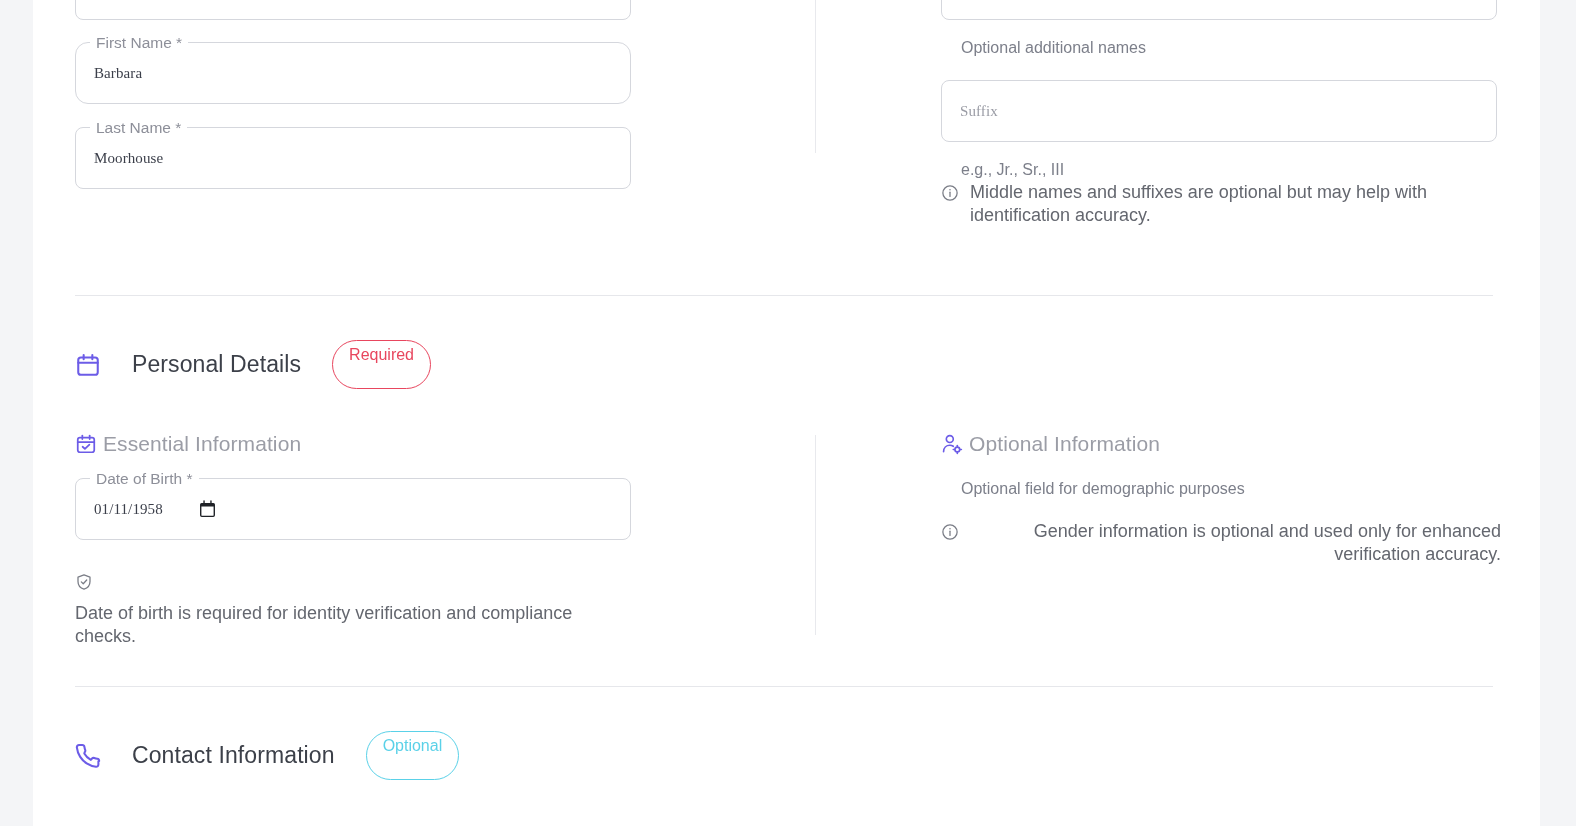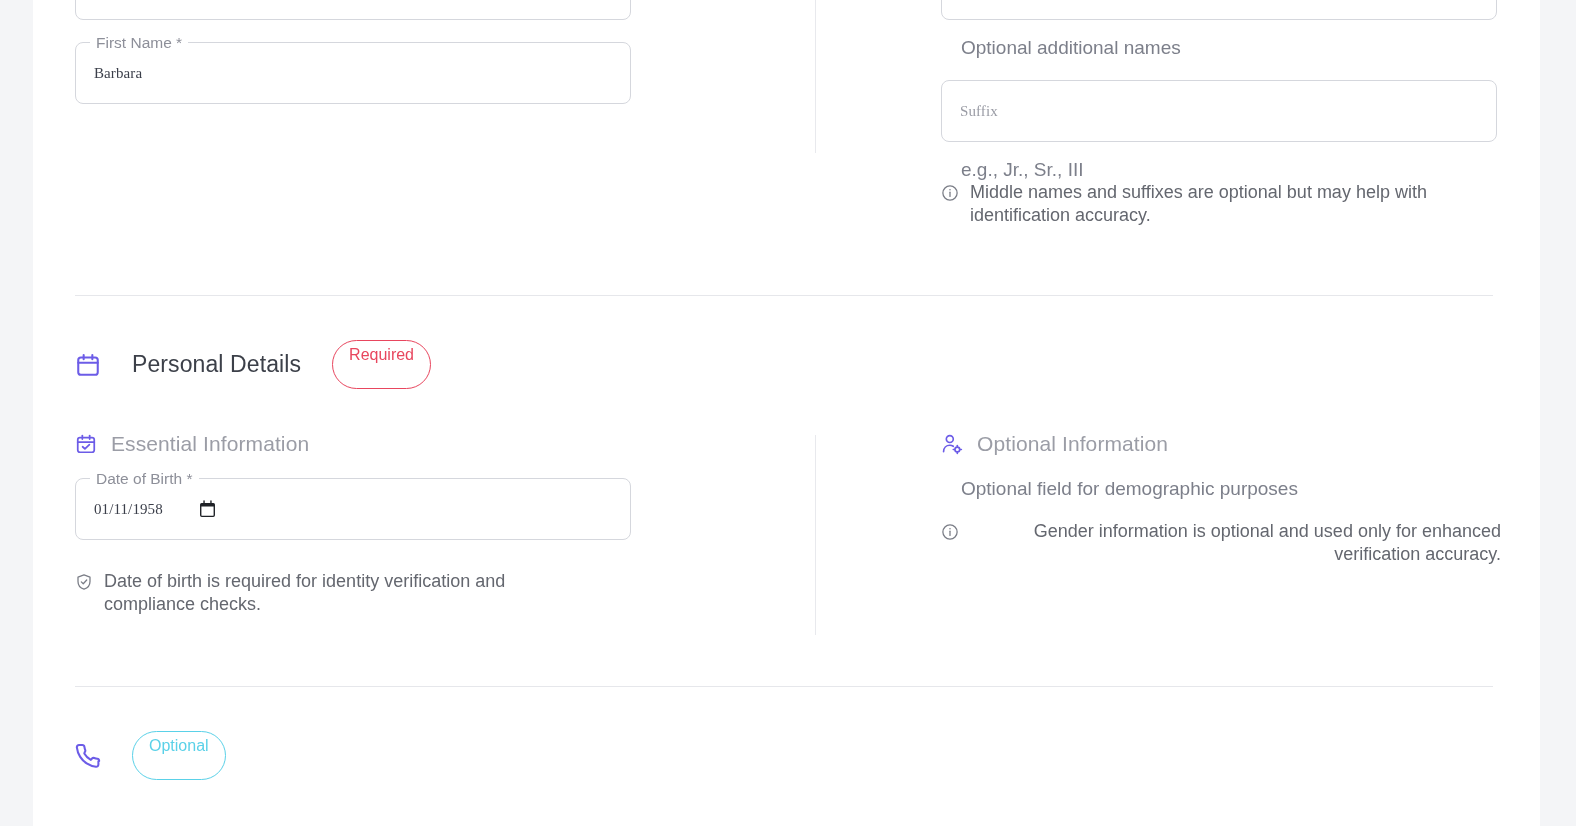--- a/index.html
+++ b/index.html
@@ -100,21 +100,21 @@
     align-items: center;
     gap: 36px;
   }
   .cal-picker {
     width: 17px; height: 18px;
     display: block;
   }
 
   
   .helper {
-    font-size: 19px;
+    font-size: 16px;
     color: #7c7f8a;
     margin-top: 17px;
     padding-left: 20px;
     line-height: 22px;
   }
 
   
   .note {
     display: flex;
     gap: 11px;
@@ -151,21 +151,21 @@
     line-height: 18px;
     white-space: nowrap;
   }
   .badge-required { color: #e8465e; }
   .badge-optional { color: #5ad1e8; }
 
   
   .sub-head {
     display: flex;
     align-items: center;
-    gap: 14px;
+    gap: 6px;
     margin-bottom: 22px;
     text-align: right;
   }
   .sub-head .subicon { width: 22px; height: 22px; display: block; }
   .sub-head .subtitle {
     font-size: 21px;
     color: #9b9da6;
     letter-spacing: .1px;
   }
 </style>
@@ -178,25 +178,29 @@
 
       <div class="cols" style="top:-42px;">
 
         <div class="col-left">
 
           <div class="field" style="width:556px;">
             
             
           </div>
 
-          <div class="field notched" style="width:556px; margin-top:22px;">
+          <div class="field notched" style="width:556px; margin-top:22px;border-radius:13px;">
             <span class="legend">First Name *</span>
             <span class="value">Barbara</span>
           </div>
 
+          <div class="field notched" style="width:556px; margin-top:23px;">
+            <span class="legend">Last Name *</span>
+            <span class="value">Moorhouse</span>
+          </div>
         </div>
 
         <div class="col-right">
 
           <div class="field" style="width:556px;">
             
           </div>
           <div class="helper">Optional additional names</div>
 
           <div class="field" style="width:556px; margin-top:21px;">
@@ -250,21 +254,21 @@
               <span>01/11/1958</span>
               <svg class="cal-picker" viewBox="0 0 24 26" fill="none" stroke="#1f2227" stroke-width="2">
                 <rect x="2.2" y="5.2" width="19.6" height="18.4" rx="1.6"></rect>
                 <rect x="2.2" y="5.2" width="19.6" height="4.2" fill="#1f2227" stroke="none"></rect>
                 <line x1="7" y1="1.4" x2="7" y2="4.6" stroke-linecap="round"></line>
                 <line x1="17" y1="1.4" x2="17" y2="4.6" stroke-linecap="round"></line>
               </svg>
             </span>
           </div>
 
-          <div class="note" style="margin-top:30px; max-width:500px;">
+          <div class="note" style="margin-top:30px; max-width:500px;flex-direction:column;">
             <svg class="nicon" viewBox="0 0 24 24" fill="none" stroke="#7a7d86" stroke-width="1.7" stroke-linecap="round" stroke-linejoin="round">
               <path d="M12 2.6 L20 5.6 V11.4 C20 16.6 16.6 20.3 12 21.6 C7.4 20.3 4 16.6 4 11.4 V5.6 Z"></path>
               <polyline points="8.4 11.8 11 14.3 15.6 9.4"></polyline>
             </svg>
             <span>Date of birth is required for identity verification and compliance checks.</span>
           </div>
         </div>
 
         <div class="col-right">
           <div class="sub-head">
@@ -295,18 +299,19 @@
 
         <div class="vdivider" style="left:782px; top:3px; height:200px;"></div>
       </div>
 
       <div class="hrule" style="top:686px;"></div>
 
       <div class="section-head" style="top:731px;">
         <svg class="sicon" viewBox="0 0 24 24" fill="none" stroke="#6c5ce7" stroke-width="1.9" stroke-linecap="round" stroke-linejoin="round">
           <path d="M21.6 16.9 v3 a2 2 0 0 1 -2.2 2 a19.8 19.8 0 0 1 -8.6-3.1 a19.5 19.5 0 0 1 -6-6 A19.8 19.8 0 0 1 1.7 4.1 A2 2 0 0 1 3.7 1.9 h3 a2 2 0 0 1 2 1.7 a12.8 12.8 0 0 0 .7 2.8 a2 2 0 0 1 -.5 2.1 L8.6 9.6 a16 16 0 0 0 6 6 l1.1-1.3 a2 2 0 0 1 2.1-.4 a12.8 12.8 0 0 0 2.8.7 a2 2 0 0 1 1.7 2 z"></path>
         </svg>
+        <span class="stitle">Contact Information</span>
         <span class="badge badge-optional">Optional</span>
       </div>
 
     </div>
   </div>
 </div>
 
 </body></html>

